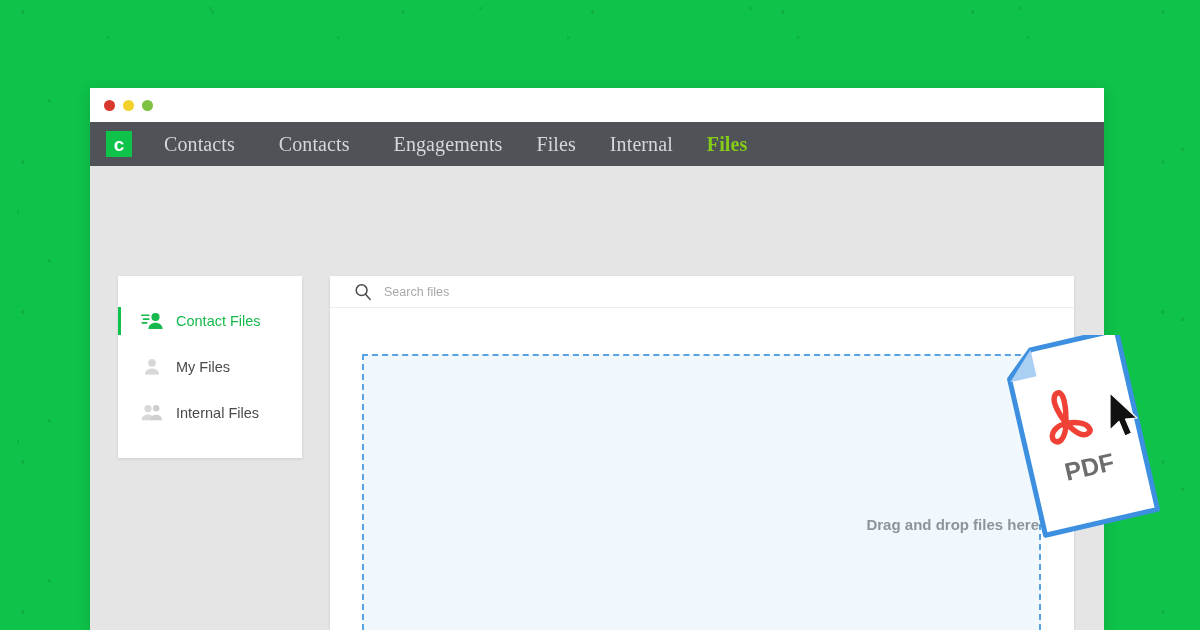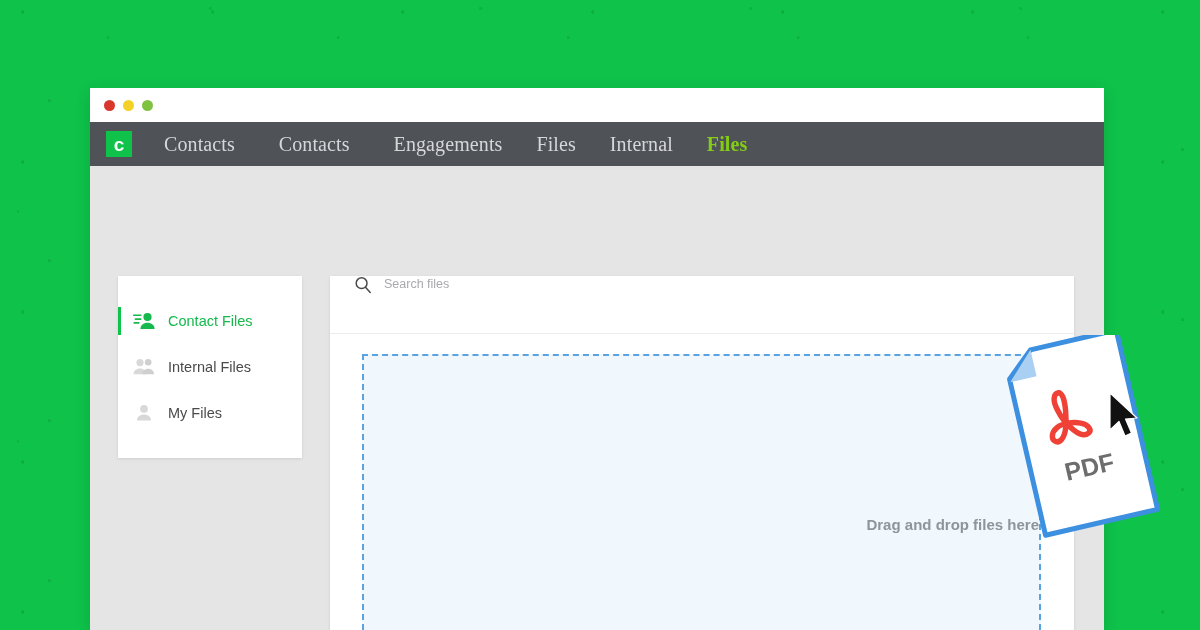--- a/index.html
+++ b/index.html
@@ -113,21 +113,21 @@
     top: 110px;
     width: 184px;
     background: #ffffff;
     padding: 22px 0 22px 0;
     box-shadow: 0 1px 3px rgba(0,0,0,0.10);
   }
   .side-item {
     display: flex;
     align-items: center;
     height: 46px;
-    padding-left: 14px;
+    padding-left: 22px;
     position: relative;
     box-sizing: border-box;
   }
   .side-item .side-accent {
     position: absolute;
     left: 0; top: 9px;
     width: 3px; height: 28px;
     background: #0ec24a;
   }
   .side-icon {
@@ -147,24 +147,24 @@
   #content-card {
     position: absolute;
     left: 240px;
     top: 110px;
     right: 30px;
     bottom: -40px;
     background: #ffffff;
     box-shadow: 0 1px 3px rgba(0,0,0,0.10);
   }
   #search-row {
-    height: 58px;
+    height: 32px;
     border-bottom: 1px solid #ededed;
     display: flex;
-    align-items: flex-start;
+    align-items: center;
     padding-left: 24px;
     box-sizing: border-box;
   }
   #search-icon { margin-right: 10px; display:flex; }
   #search-input {
     border: none;
     outline: none;
     font-size: 12.5px;
     color: #5a5a5a;
     font-family: "Liberation Sans", sans-serif;
@@ -246,37 +246,37 @@
             <rect x="1.6" y="6.2" width="7.0" height="1.7" rx="0.85" fill="#15b94c"></rect>
             <rect x="0.4" y="10.0" width="6.2" height="1.7" rx="0.85" fill="#15b94c"></rect>
           </svg>
         </span>
         <span class="side-label">Contact Files</span>
       </div>
 
       <div class="side-item">
         <span class="side-icon">
           <svg width="22" height="18" viewBox="0 0 22 18">
+            <circle cx="11" cy="4.8" r="3.9" fill="#d8d8d8"></circle>
+            <path d="M4 16.6c0-3.7 3.1-6.0 7-6.0s7 2.3 7 6.0z" fill="#d8d8d8"></path>
+          </svg>
+        </span>
+        <span class="side-label">My Files</span>
+      </div>
+
+      <div class="side-item">
+        <span class="side-icon">
+          <svg width="22" height="18" viewBox="0 0 22 18">
             <circle cx="7.0" cy="4.6" r="3.6" fill="#d8d8d8"></circle>
             <path d="M0.6 16.2c0-3.5 2.8-5.7 6.4-5.7s6.4 2.2 6.4 5.7z" fill="#d8d8d8"></path>
             <circle cx="15.2" cy="4.2" r="3.3" fill="#cfcfcf"></circle>
             <path d="M9.4 16.2c0-3.3 2.6-5.4 5.8-5.4s5.8 2.1 5.8 5.4z" fill="#cfcfcf"></path>
           </svg>
         </span>
         <span class="side-label">Internal Files</span>
-      </div>
-
-      <div class="side-item">
-        <span class="side-icon">
-          <svg width="22" height="18" viewBox="0 0 22 18">
-            <circle cx="11" cy="4.8" r="3.9" fill="#d8d8d8"></circle>
-            <path d="M4 16.6c0-3.7 3.1-6.0 7-6.0s7 2.3 7 6.0z" fill="#d8d8d8"></path>
-          </svg>
-        </span>
-        <span class="side-label">My Files</span>
       </div>
     </div>
 
     <div id="content-card">
 
       <div id="search-row">
         <span id="search-icon">
           <svg width="18" height="18" viewBox="0 0 18 18">
             <circle cx="7.6" cy="7.2" r="5.4" fill="none" stroke="#4a4a4a" stroke-width="1.5"></circle>
             <line x1="11.5" y1="11.3" x2="16.2" y2="16.4" stroke="#4a4a4a" stroke-width="1.5" stroke-linecap="round"></line>

